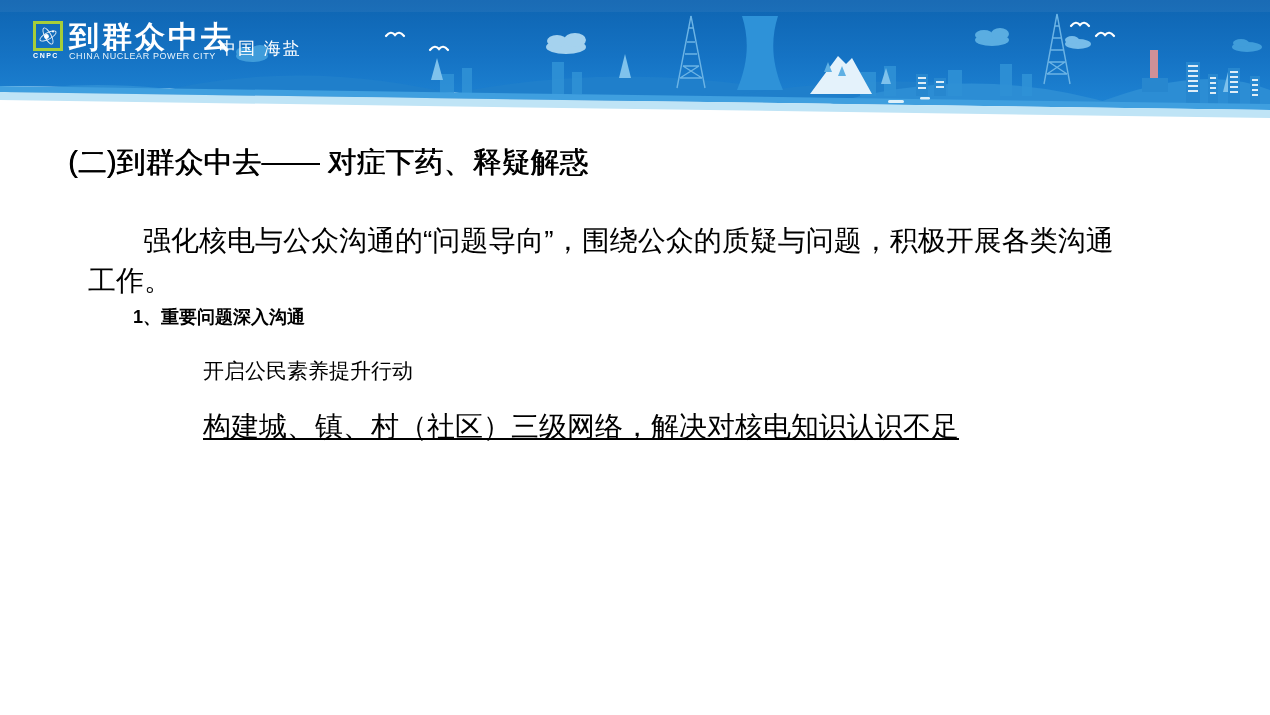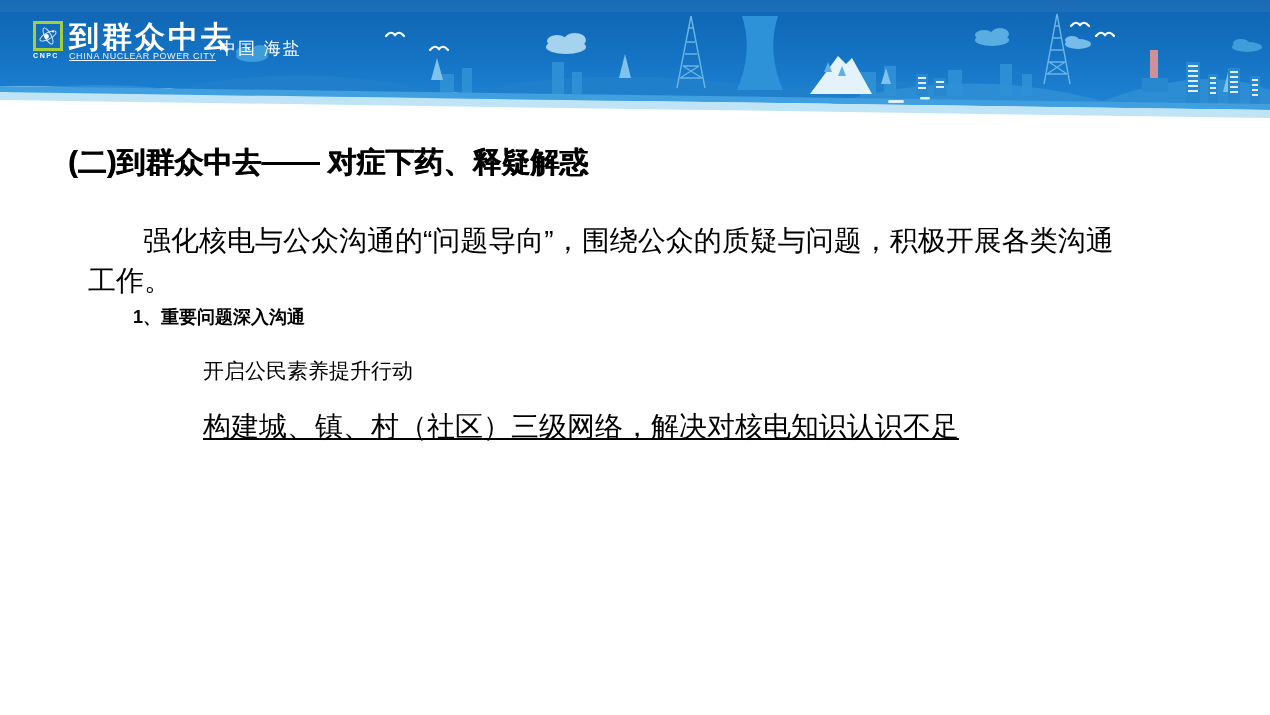--- a/index.html
+++ b/index.html
@@ -26,31 +26,31 @@
     text-align: center; font-size: 7px; font-weight: bold;
     color: #ffffff; letter-spacing: 1.5px;
   }
   .logo-cn {
     position: absolute; left: 69px; top: 17px;
     font-size: 30px; font-weight: bold; color: #ffffff; letter-spacing: 3px;
     white-space: nowrap;
   }
   .logo-en {
     position: absolute; left: 69px; top: 51px;
-    font-size: 9px; color: #e9f4fc; letter-spacing: 0.6px; white-space: nowrap; text-decoration: underline;
+    font-size: 9px; color: #e9f4fc; letter-spacing: 0.6px; white-space: nowrap;
   }
   .logo-region {
     position: absolute; left: 219px; top: 37px;
     font-size: 17px; color: #ffffff; letter-spacing: 2px; white-space: nowrap;
   }
 
   
   .title {
     position: absolute; left: 68px; top: 124px;
-    font-size: 29px; font-weight: bold; color: #000;
+    font-size: 29px; font-weight: normal; color: #000;
     white-space: nowrap;
     text-shadow: 0.6px 0 0 #000;
   }
   .para {
     position: absolute; left: 88px; top: 193px; width: 1048px;
     font-size: 28px; line-height: 40px; color: #000;
     text-indent: 55px;
   }
   .item-head {
     position: absolute; left: 133px; top: 305px;

